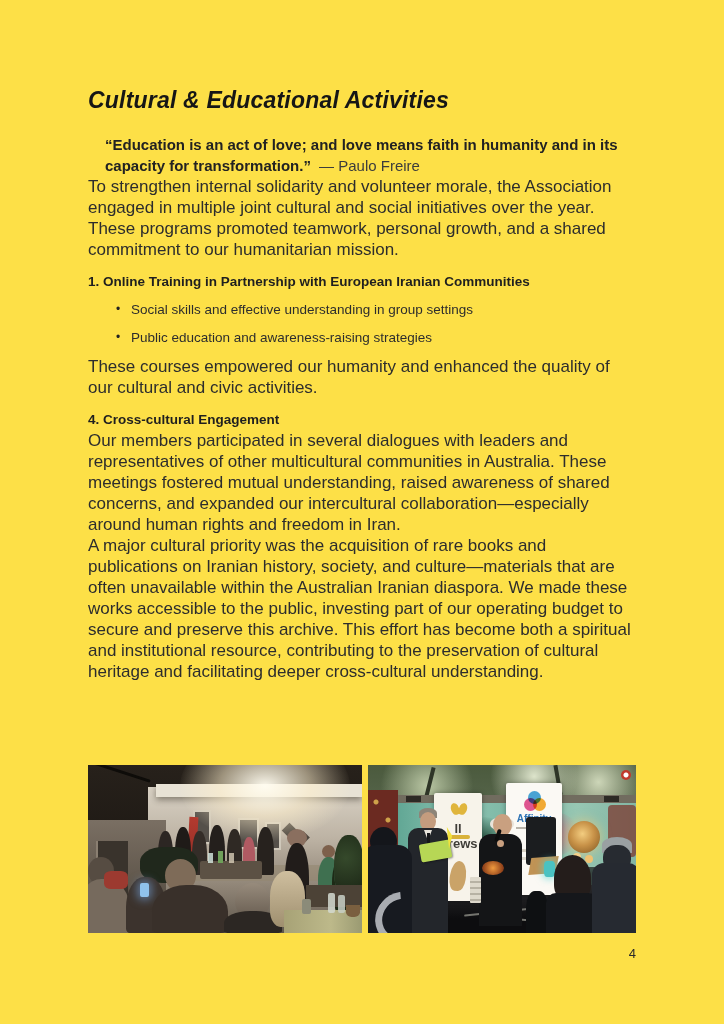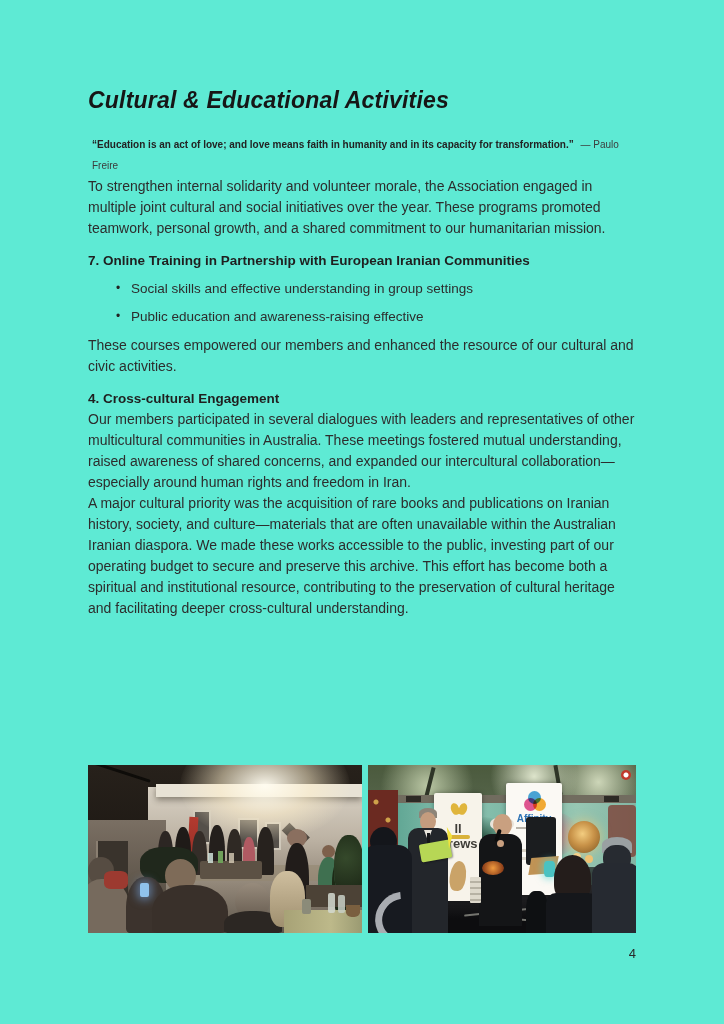--- a/index.html
+++ b/index.html
@@ -1,30 +1,30 @@
 <!DOCTYPE html>
 <html><head>
 <meta charset="utf-8">
 <style>
   html,body{margin:0;padding:0;background:#ffffff;}
   .page{
-    position:relative;width:724px;height:1024px;background:#5eead4;
+    position:relative;width:724px;height:1024px;background:#fde047;
     font-family:"Liberation Sans",sans-serif;color:#2d2d2d;overflow:hidden;
     margin:0 auto;
   }
   .content{position:absolute;left:88px;top:0;width:548px;}
   h1.title{
     margin:86px 0 0 0;font-size:23px;line-height:28px;font-style:italic;
     font-weight:800;color:#161616;letter-spacing:.2px;
   }
-  .quote{margin:20px 0 0 4px;font-size:10px;line-height:21px;color:#222;}
+  .quote{margin:20px 0 0 17px;font-size:15px;line-height:21px;color:#222;}
   .quote .qtext{font-weight:700;}
   .quote .qattr{font-weight:400;color:#3c3c3c;margin-left:4px;}
   h2.sec-h{margin:11px 0 0 0;font-size:13.5px;line-height:21px;font-weight:700;color:#1f1f1f;}
-  p.sec-b{margin:0;font-size:14px;line-height:21px;color:#2d2d2d;}
+  p.sec-b{margin:0;font-size:17px;line-height:21px;color:#2d2d2d;}
   ul.blist{list-style:none;margin:7px 0 8px 0;padding:0 0 0 43px;}
   ul.blist li{position:relative;margin:0 0 7px 0;font-size:13.5px;line-height:21px;color:#2d2d2d;}
   ul.blist li::before{content:"•";position:absolute;left:-15px;top:0;font-size:12px;color:#222;}
   .photos{position:absolute;left:88px;top:765px;width:548px;height:168px;display:flex;gap:6px;}
   .photo{position:relative;height:168px;overflow:hidden;flex:none;}
   .photo *{position:absolute;}
   .pL{width:274px;background:linear-gradient(180deg,#27211b 0%,#1d1813 55%,#151210 100%);}
   .pR{width:268px;background:linear-gradient(180deg,#58614a 0%,#7d9a8a 30%,#3a4a44 62%,#17181a 100%);}
   .page-num{position:absolute;right:88px;top:946px;font-size:13px;color:#2a2a2a;}
 
@@ -111,26 +111,26 @@
     <p class="quote">
       <span class="qtext">“Education is an act of love; and love means faith in humanity and in its capacity for transformation.”</span>
       <span class="qattr">— Paulo Freire</span>
     </p>
 
     <section>
       <p class="sec-b">To strengthen internal solidarity and volunteer morale, the Association engaged in multiple joint cultural and social initiatives over the year. These programs promoted teamwork, personal growth, and a shared commitment to our humanitarian mission.</p>
     </section>
 
     <section>
-      <h2 class="sec-h">7. Online Training in Partnership with European Iranian Communities</h2>
+      <h2 class="sec-h">1. Online Training in Partnership with European Iranian Communities</h2>
       <ul class="blist">
         <li>Social skills and effective understanding in group settings</li>
-        <li>Public education and awareness-raising effective</li>
+        <li>Public education and awareness-raising strategies</li>
       </ul>
-      <p class="sec-b">These courses empowered our members and enhanced the resource of our cultural and civic activities.</p>
+      <p class="sec-b">These courses empowered our humanity and enhanced the quality of our cultural and civic activities.</p>
     </section>
 
     <section>
       <h2 class="sec-h">4. Cross-cultural Engagement</h2>
       <p class="sec-b">Our members participated in several dialogues with leaders and representatives of other multicultural communities in Australia. These meetings fostered mutual understanding, raised awareness of shared concerns, and expanded our intercultural collaboration—especially around human rights and freedom in Iran.</p>
     </section>
 
     <section>
       <p class="sec-b">A major cultural priority was the acquisition of rare books and publications on Iranian history, society, and culture—materials that are often unavailable within the Australian Iranian diaspora. We made these works accessible to the public, investing part of our operating budget to secure and preserve this archive. This effort has become both a spiritual and institutional resource, contributing to the preservation of cultural heritage and facilitating deeper cross-cultural understanding.</p>
     </section>

